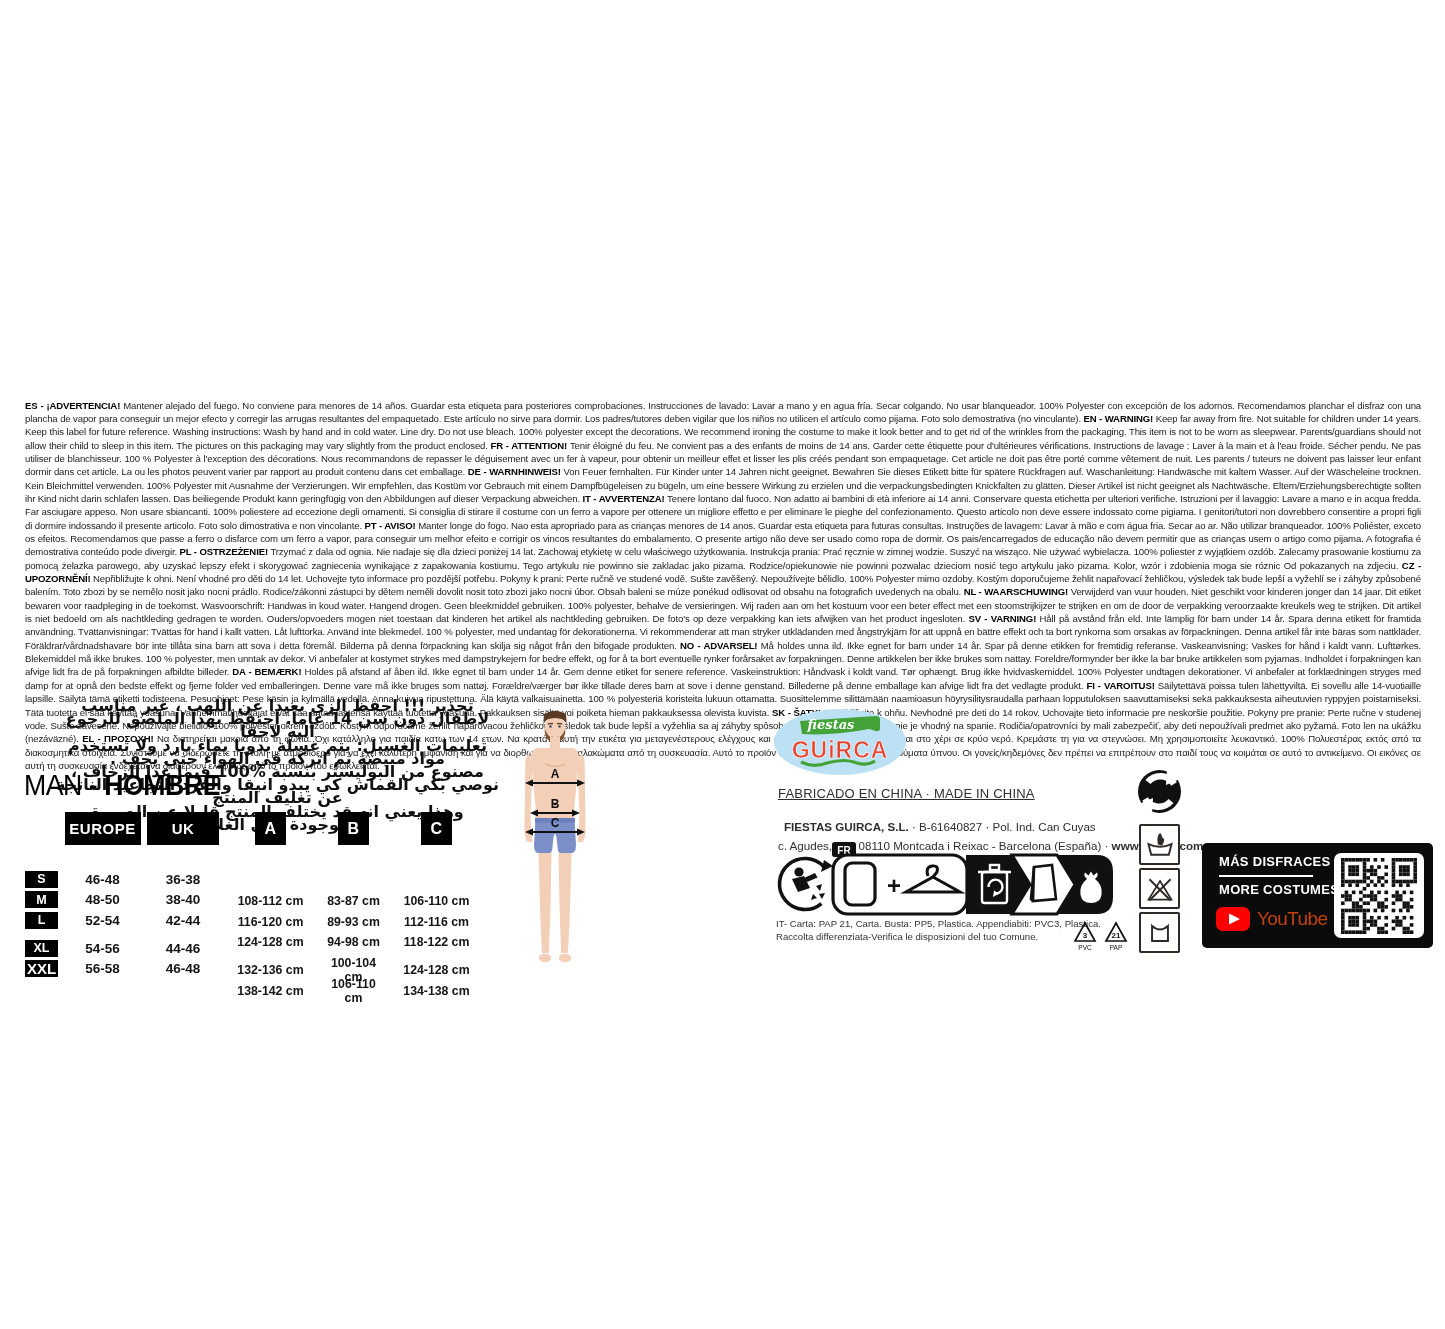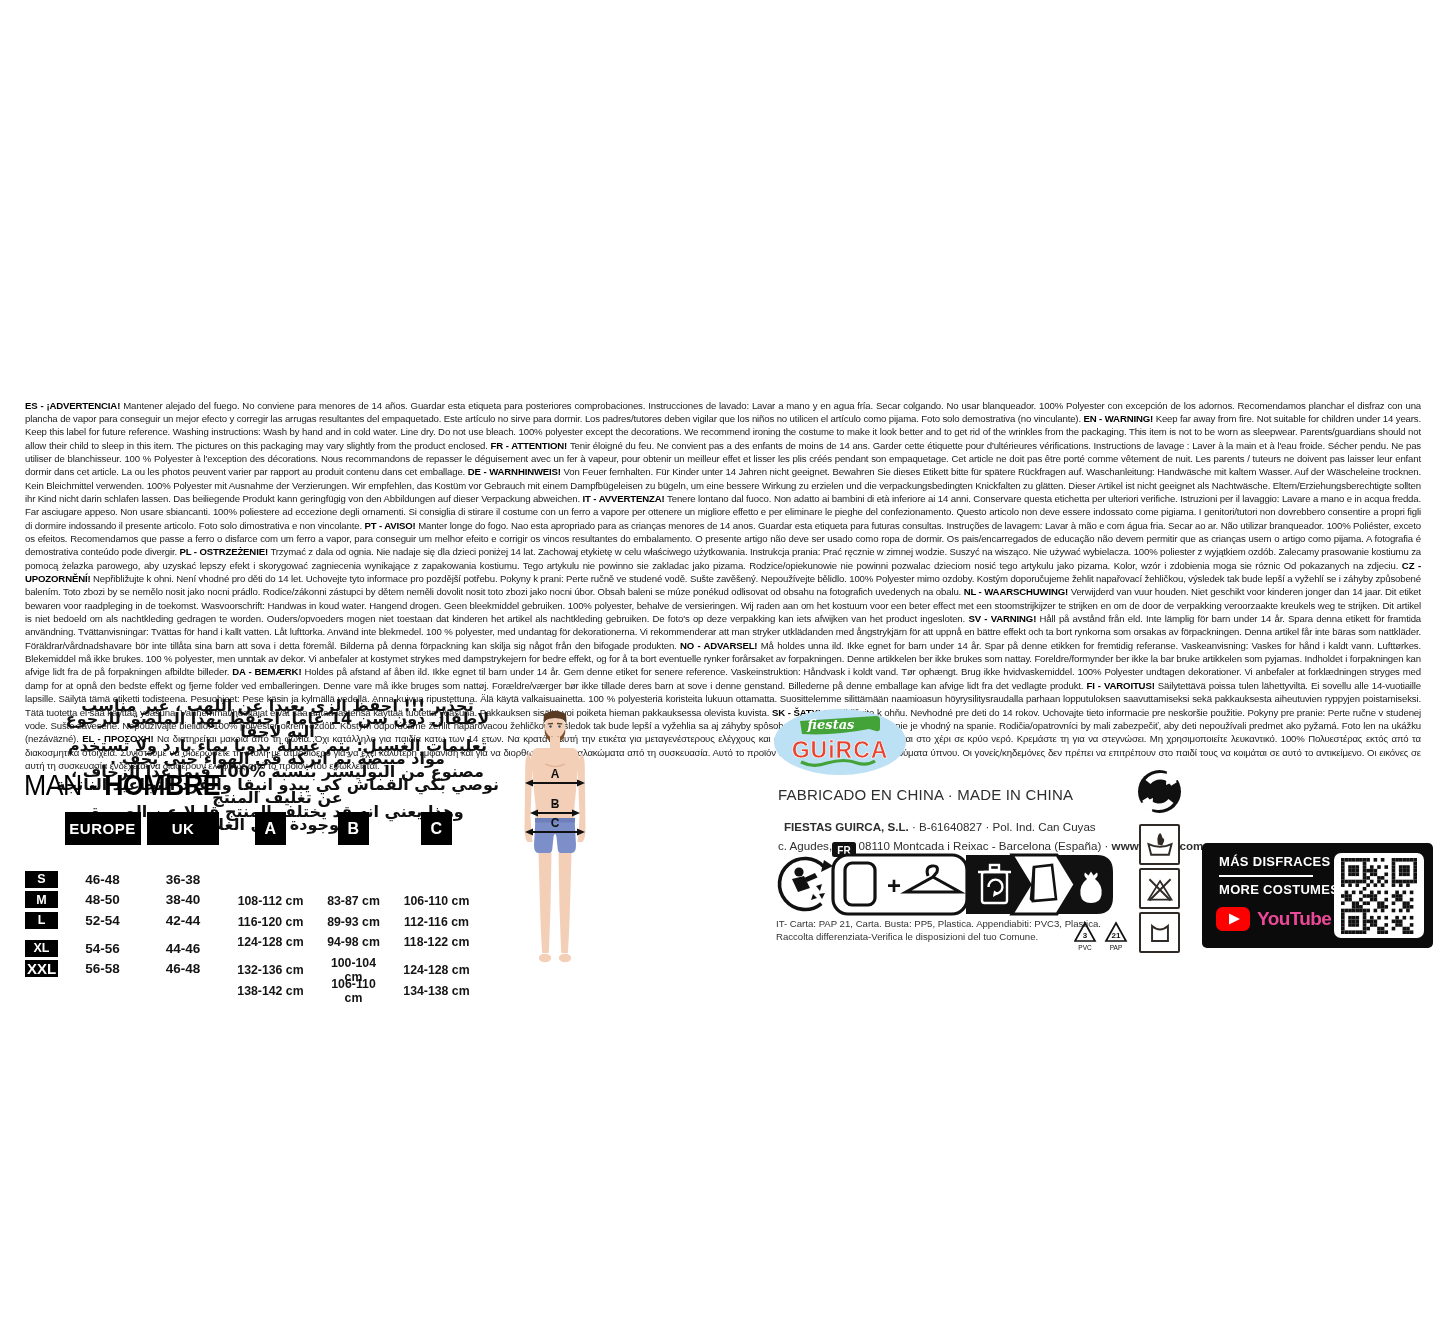--- a/index.html
+++ b/index.html
@@ -32,37 +32,37 @@
           display:flex;align-items:center;justify-content:center;letter-spacing:0.5px;}
   .hd-wide{width:76px;}
   .hd-sq{width:31px;font-size:16px;}
   .data-row{height:20.7px;}
   .sz-box{background:#000;color:#fff;font-weight:bold;font-size:12.5px;width:33px;height:17px;
           display:flex;align-items:center;justify-content:center;}
   .val{font-weight:bold;font-size:13.5px;color:#141414;text-align:center;}
   .val.cm{font-size:12.3px;margin-top:44px;}
 
   
-  .made-in{left:778px;top:786px;font-size:15px;color:#2e2e2e;letter-spacing:0.2px;}
+  .made-in{left:778px;top:786px;font-size:13px;color:#2e2e2e;letter-spacing:0.2px;text-decoration:underline;}
   .company{left:778px;top:820px;font-size:11.6px;color:#2e2e2e;padding-left:6px;}
   .address{left:778px;top:839px;font-size:11.6px;color:#2e2e2e;}
 
   
   .triman-caption{left:776px;top:918px;font-size:9.6px;line-height:12.6px;color:#333;}
 
   
   .care{width:37px;height:37px;border:2.5px solid #2f2a26;border-radius:2px;background:#fff;
         display:flex;align-items:center;justify-content:center;}
 
   
   .yt-box{left:1202px;top:843px;width:231px;height:105px;background:#0b0b0b;border-radius:5px;}
   .promo-line{position:absolute;left:17px;color:#fff;font-weight:bold;font-size:13px;letter-spacing:0.3px;white-space:nowrap;}
   .promo-divider{position:absolute;left:17px;top:32px;width:94px;height:2px;background:#fff;}
   .yt-row{position:absolute;left:14px;top:64px;display:flex;align-items:center;gap:7px;}
-  .yt-word{color:#ec4899;font-weight:bold;font-size:19px;letter-spacing:-0.6px;}
+  .yt-word{color:#c2410c;font-weight:normal;font-size:19px;letter-spacing:-0.6px;}
   .qr-panel{position:absolute;right:9px;top:10px;width:90px;height:85px;background:#fff;border-radius:7px;
             display:flex;align-items:center;justify-content:center;}
 </style>
 </head>
 <body>
 
 <p class="abs warnings" id="warnings"><b>ES - ¡ADVERTENCIA! </b>Mantener alejado del fuego. No conviene para menores de 14 años. Guardar esta etiqueta para posteriores comprobaciones. Instrucciones de lavado: Lavar a mano y en agua fría. Secar colgando. No usar blanqueador. 100% Polyester con excepción de los adornos. Recomendamos planchar el disfraz con una plancha de vapor para conseguir un mejor efecto y corregir las arrugas resultantes del empaquetado. Este artículo no sirve para dormir. Los padres/tutores deben vigilar que los niños no utilicen el artículo como pijama. Foto solo demostrativa (no vinculante).<b> EN - WARNING! </b>Keep far away from fire. Not suitable for children under 14 years. Keep this label for future reference. Washing instructions: Wash by hand and in cold water. Line dry. Do not use bleach. 100% polyester except the decorations. We recommend ironing the costume to make it look better and to get rid of the wrinkles from the packaging. This item is not to be worn as sleepwear. Parents/guardians should not allow their child to sleep in this item. The pictures on this packaging may vary slightly from the product enclosed.<b> FR - ATTENTION! </b>Tenir éloigné du feu. Ne convient pas a des enfants de moins de 14 ans. Garder cette étiquette pour d'ultérieures vérifications. Instructions de lavage : Laver à la main et à l'eau froide. Sécher pendu. Ne pas utiliser de blanchisseur. 100 % Polyester à l'exception des décorations. Nous recommandons de repasser le déguisement avec un fer à vapeur, pour obtenir un meilleur effet et lisser les plis créés pendant son empaquetage. Cet article ne doit pas être porté comme vêtement de nuit. Les parents / tuteurs ne doivent pas laisser leur enfant dormir dans cet article. La ou les photos peuvent varier par rapport au produit contenu dans cet emballage.<b> DE - WARNHINWEIS! </b>Von Feuer fernhalten. Für Kinder unter 14 Jahren nicht geeignet. Bewahren Sie dieses Etikett bitte für spätere Rückfragen auf. Waschanleitung: Handwäsche mit kaltem Wasser. Auf der Wäscheleine trocknen. Kein Bleichmittel verwenden. 100% Polyester mit Ausnahme der Verzierungen. Wir empfehlen, das Kostüm vor Gebrauch mit einem Dampfbügeleisen zu bügeln, um eine bessere Wirkung zu erzielen und die verpackungsbedingten Knickfalten zu glätten. Dieser Artikel ist nicht geeignet als Nachtwäsche. Eltern/Erziehungsberechtigte sollten ihr Kind nicht darin schlafen lassen. Das beiliegende Produkt kann geringfügig von den Abbildungen auf dieser Verpackung abweichen.<b> IT - AVVERTENZA! </b>Tenere lontano dal fuoco. Non adatto ai bambini di età inferiore ai 14 anni. Conservare questa etichetta per ulteriori verifiche. Istruzioni per il lavaggio: Lavare a mano e in acqua fredda. Far asciugare appeso. Non usare sbiancanti. 100% poliestere ad eccezione degli ornamenti. Si consiglia di stirare il costume con un ferro a vapore per ottenere un migliore effetto e per eliminare le pieghe del confezionamento. Questo articolo non deve essere indossato come pigiama. I genitori/tutori non dovrebbero consentire a propri figli di dormire indossando il presente articolo. Foto solo dimostrativa e non vincolante.<b> PT - AVISO! </b>Manter longe do fogo. Nao esta apropriado para as crianças menores de 14 anos. Guardar esta etiqueta para futuras consultas. Instruções de lavagem: Lavar à mão e com água fria. Secar ao ar. Não utilizar branqueador. 100% Poliéster, exceto os efeitos. Recomendamos que passe a ferro o disfarce com um ferro a vapor, para conseguir um melhor efeito e corrigir os vincos resultantes do embalamento. O presente artigo não deve ser usado como ropa de dormir. Os pais/encarregados de educação não devem permitir que as crianças usem o artigo como pijama. A fotografia é demostrativa conteúdo pode divergir.<b> PL - OSTRZEŻENIE! </b>Trzymać z dala od ognia. Nie nadaje się dla dzieci poniżej 14 lat. Zachowaj etykietę w celu właściwego użytkowania. Instrukcja prania: Prać ręcznie w zimnej wodzie. Suszyć na wisząco. Nie używać wybielacza. 100% poliester z wyjątkiem ozdób. Zalecamy prasowanie kostiumu za pomocą żelazka parowego, aby uzyskać lepszy efekt i skorygować zagniecenia wynikające z zapakowania kostiumu. Tego artykulu nie powinno sie zakladac jako pizama. Rodzice/opiekunowie nie powinni pozwalac dzieciom nosić tego artykulu jako pizama. Kolor, wzór i zdobienia moga sie róznic Od pokazanych na zdjeciu.<b> CZ - UPOZORNĚNÍ! </b>Nepřibližujte k ohni. Není vhodné pro děti do 14 let. Uchovejte tyto informace pro pozdější potřebu. Pokyny k prani: Perte ručně ve studené vodě. Sušte zavěšený. Nepoužívejte bělidlo. 100% Polyester mimo ozdoby. Kostým doporučujeme žehlit napařovací žehličkou, výsledek tak bude lepší a vyžehlí se i záhyby způsobené balením. Toto zbozi by se nemělo nosit jako nocni prádlo. Rodice/zákonni zástupci by dětem neměli dovolit nosit toto zbozi jako nocni úbor. Obsah baleni se múze ponékud odlisovat od obsahu na fotografich uvedenych na obalu.<b> NL - WAARSCHUWING! </b>Verwijderd van vuur houden. Niet geschikt voor kinderen jonger dan 14 jaar. Dit etiket bewaren voor raadpleging in de toekomst. Wasvoorschrift: Handwas in koud water. Hangend drogen. Geen bleekmiddel gebruiken. 100% polyester, behalve de versieringen. Wij raden aan om het kostuum voor een beter effect met een stoomstrijkijzer te strijken en om de door de verpakking veroorzaakte kreukels weg te strijken. Dit artikel is niet bedoeld om als nachtkleding gedragen te worden. Ouders/opvoeders mogen niet toestaan dat kinderen het artikel als nachtkleding gebruiken. De foto's op deze verpakking kan iets afwijken van het product ingesloten.<b> SV - VARNING! </b>Håll på avstånd från eld. Inte lämplig för barn under 14 år. Spara denna etikett för framtida användning. Tvättanvisningar: Tvättas för hand i kallt vatten. Låt lufttorka. Använd inte blekmedel. 100 % polyester, med undantag för dekorationerna. Vi rekommenderar att man stryker utklädanden med ångstrykjärn för att uppnå en bättre effekt och ta bort rynkorna som orsakas av förpackningen. Denna artikel får inte bäras som nattkläder. Föräldrar/vårdnadshavare bör inte tillåta sina barn att sova i detta föremål. Bilderna på denna förpackning kan skilja sig något från den bifogade produkten.<b> NO - ADVARSEL! </b>Må holdes unna ild. Ikke egnet for barn under 14 år. Spar på denne etikken for fremtidig referanse. Vaskeanvisning: Vaskes for hånd i kaldt vann. Lufttørkes. Blekemiddel må ikke brukes. 100 % polyester, men unntak av dekor. Vi anbefaler at kostymet strykes med dampstrykejern for bedre effekt, og for å ta bort eventuelle rynker forårsaket av forpakningen. Denne artikkelen ber ikke brukes som nattay. Foreldre/formynder ber ikke la bar bruke artikkelen som pyjamas. Indholdet i forpakningen kan afvige lidt fra de på forpakningen afbildte billeder.<b> DA - BEMÆRK! </b>Holdes på afstand af åben ild. Ikke egnet til barn under 14 år. Gem denne etiket for senere reference. Vaskeinstruktion: Håndvask i koldt vand. Tør ophængt. Brug ikke hvidvaskemiddel. 100% Polyester undtagen dekorationer. Vi anbefaler at forklædningen stryges med damp for at opnå den bedste effekt og fjerne folder ved emballeringen. Denne vare må ikke bruges som nattøj. Forældre/værger bør ikke tillade deres barn at sove i denne genstand. Billederne på denne emballage kan afvige lidt fra det vedlagte produkt.<b> FI - VAROITUS! </b>Säilytettävä poissa tulen lähettyviltä. Ei sovellu alle 14-vuotiaille lapsille. Säilytä tämä etiketti todisteena. Pesuohjeet: Pese käsin ja kylmällä vedellä. Anna kuivua ripustettuna. Älä käytä valkaisuainetta. 100 % polyesteriä koristeita lukuun ottamatta. Suosittelemme silittämään naamioasun höyrysilitysraudalla parhaan lopputuloksen saavuttamiseksi sekä pakkauksesta aiheutuvien ryppyjen poistamiseksi. Tätä tuotetta ei saa käyttää yöasuna. Vanhemmat/huoltajat eivät saa antaa lastensa käyttää tuotetta yöasuna. Pakkauksen sisältö voi poiketa hieman pakkauksessa olevista kuvista.<b> SK - ŠATY! </b>Nepribližujte k ohňu. Nevhodné pre deti do 14 rokov. Uchovajte tieto informacie pre neskoršie použitie. Pokyny pre pranie: Perte ručne v studenej vode. Sušte zavesené. Nepoužívajte bielidlo. 100% polyester okrem ozdôb. Kostým odporúčame žehliť naparovacou žehličkou, výsledok tak bude lepší a vyžehlia sa aj záhyby spôsobené balením. Tento článok nie je vhodný na spanie. Rodičia/opatrovníci by mali zabezpečiť, aby deti nepoužívali predmet ako pyžamá. Foto len na ukážku (nezáväzné).<b> EL - ΠΡΟΣΟΧΗ! </b>Να διατηρείται μακριά από τη φωτιά. Όχι κατάλληλο για παιδία κατω των 14 ετων. Να κρατάτε αυτή την ετικέτα για μεταγενέστερους ελέγχους και οδηγίες πλυσίματος. Να πλένεται στο χέρι σε κρύο νερό. Κρεμάστε τη για να στεγνώσει. Μη χρησιμοποιείτε λευκαντικό. 100% Πολυεστέρας εκτός από τα διακοσμητικά στοιχεία. Συνιστούμε να σιδερώσετε τη στολή με ατμοσίδερο για να έχει καλύτερη εμφάνιση και για να διορθωθούν τα τσαλακώματα από τη συσκευασία. Αυτό το προϊόν δεν πρέπει να φορεθεί ως ενδύματα ύπνου. Οι γονείς/κηδεμόνες δεν πρέπει να επιτρέπουν στο παιδί τους να κοιμάται σε αυτό το αντικείμενο. Οι εικόνες σε αυτή τη συσκευασία ενδέχεται να διαφέρουν ελαφρώς από το προϊόν που εσωκλείεται.</p>
 
 <div class="abs arabic" id="arabic">
     <div>تحذير !!! احفظ الزي بعيدا عن اللهب ، غير مناسب لاطفال دون سن 14 عاما. احتفظ بهذا الملصق للرجوع اليه لاحقا</div>

